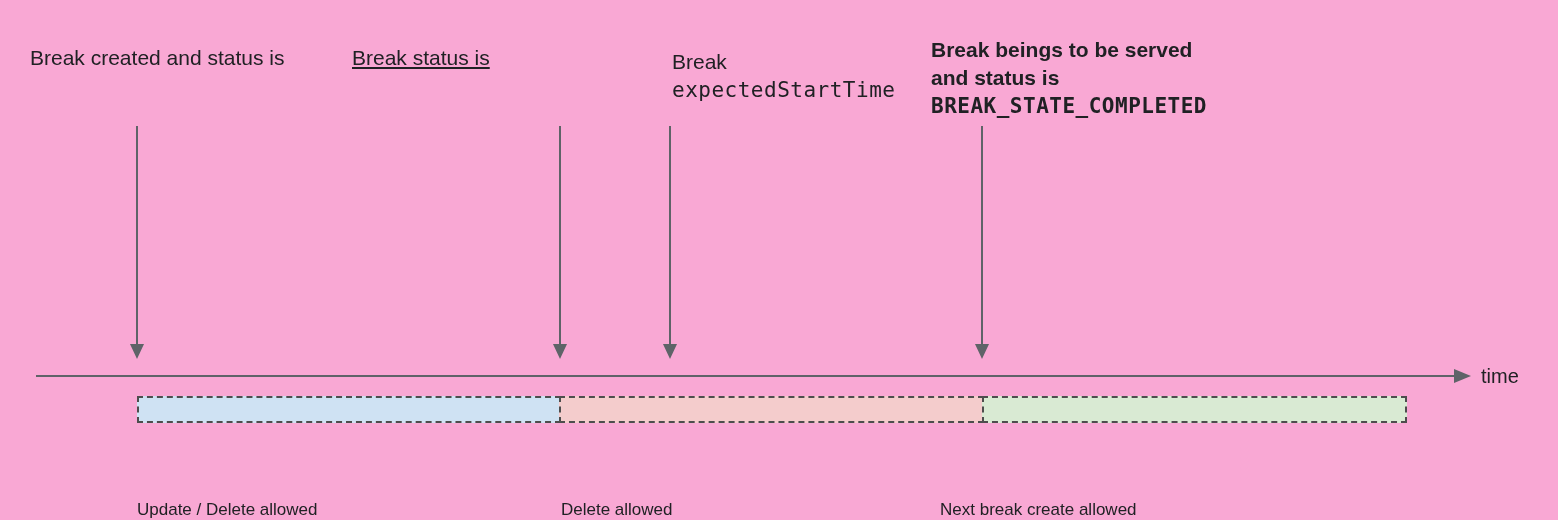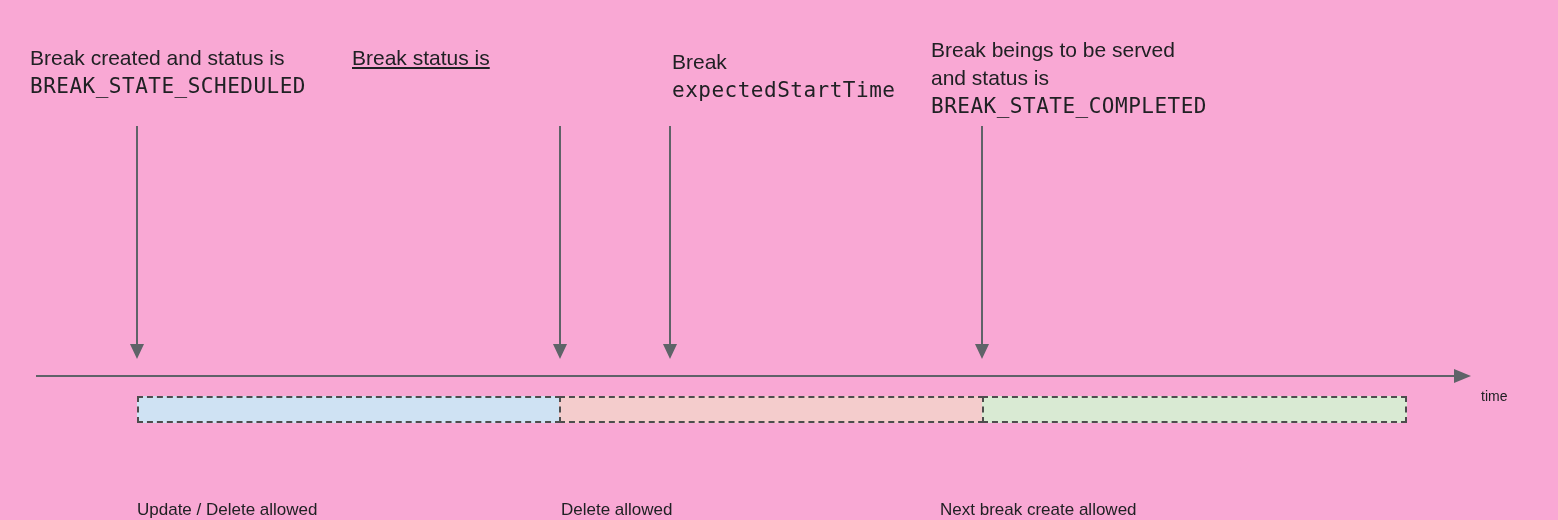--- a/index.html
+++ b/index.html
@@ -52,23 +52,22 @@
     top: 369px;
     width: 0; height: 0;
     border-top: 7px solid transparent;
     border-bottom: 7px solid transparent;
     border-left: 17px solid #5f6368;
   }
   .axis-label {
     position: absolute;
     left: 1481px;
     top: 364px;
-    font-size: 14px;
+    font-size: 20px;
     line-height: 24px;
-    margin-top: 20px;
   }
   .seg {
     position: absolute;
     top: 396px;
     height: 27px;
     box-sizing: border-box;
     border: 2px dashed #4d4d4d;
   }
   .seg-1 { left: 137px; width: 424px; }
   .seg-2 { left: 559px; width: 425px; }
@@ -86,33 +85,32 @@
   .lbl-2 { left: 561px; width: 421px; }
   .lbl-3 { left: 940px; width: 424px; }
 </style>
 </head>
 <body>
 
 <div class="canvas">
 
   <div class="ann" style="left:30px; top:44px;">
     <div>Break created and status is</div>
-    <div class="mono">BREAK_STATE_SCHEDULED</div>
   </div>
 
   <div class="ann" style="left:352px; top:44px;text-decoration:underline;">
     <div>Break status is</div>
   </div>
 
   <div class="ann" style="left:672px; top:48px;">
     <div>Break</div>
     <div class="mono">expectedStartTime</div>
   </div>
 
-  <div class="ann" style="left:931px; top:36px;">
+  <div class="ann" style="left:931px; top:36px;font-weight:bold;">
     <div>Break beings to be served</div>
     <div>and status is</div>
     <div class="mono">BREAK_STATE_COMPLETED</div>
   </div>
 
   <div class="v-shaft" style="left:136px;"></div>
   <div class="v-head" style="left:130px;"></div>
 
   <div class="v-shaft" style="left:559px;"></div>
   <div class="v-head" style="left:553px;"></div>

